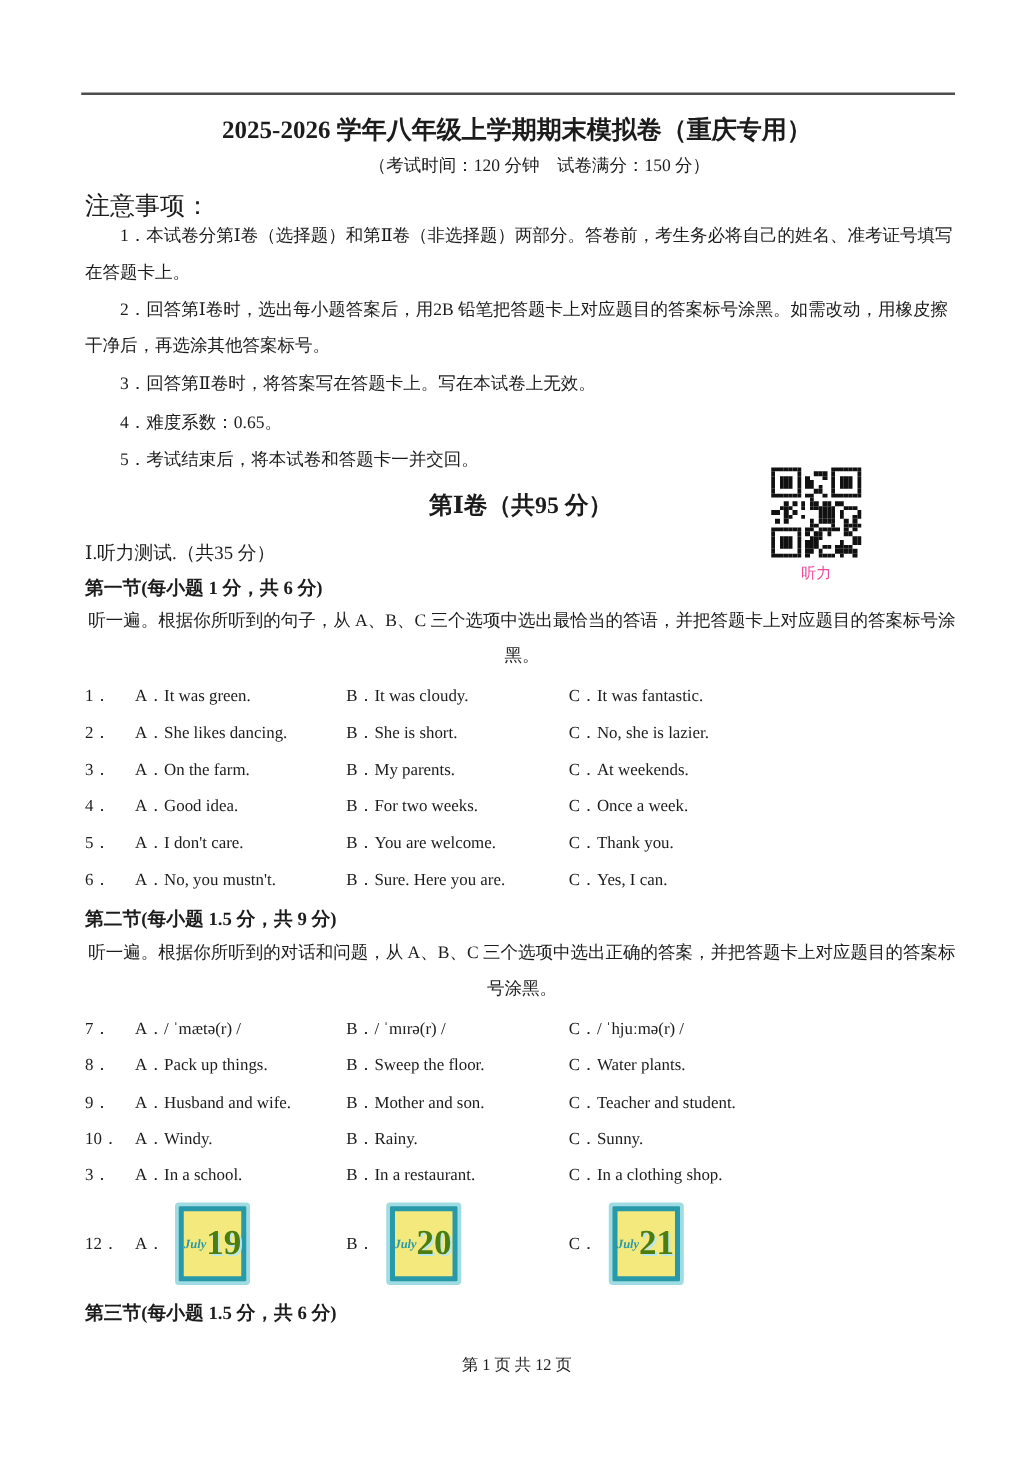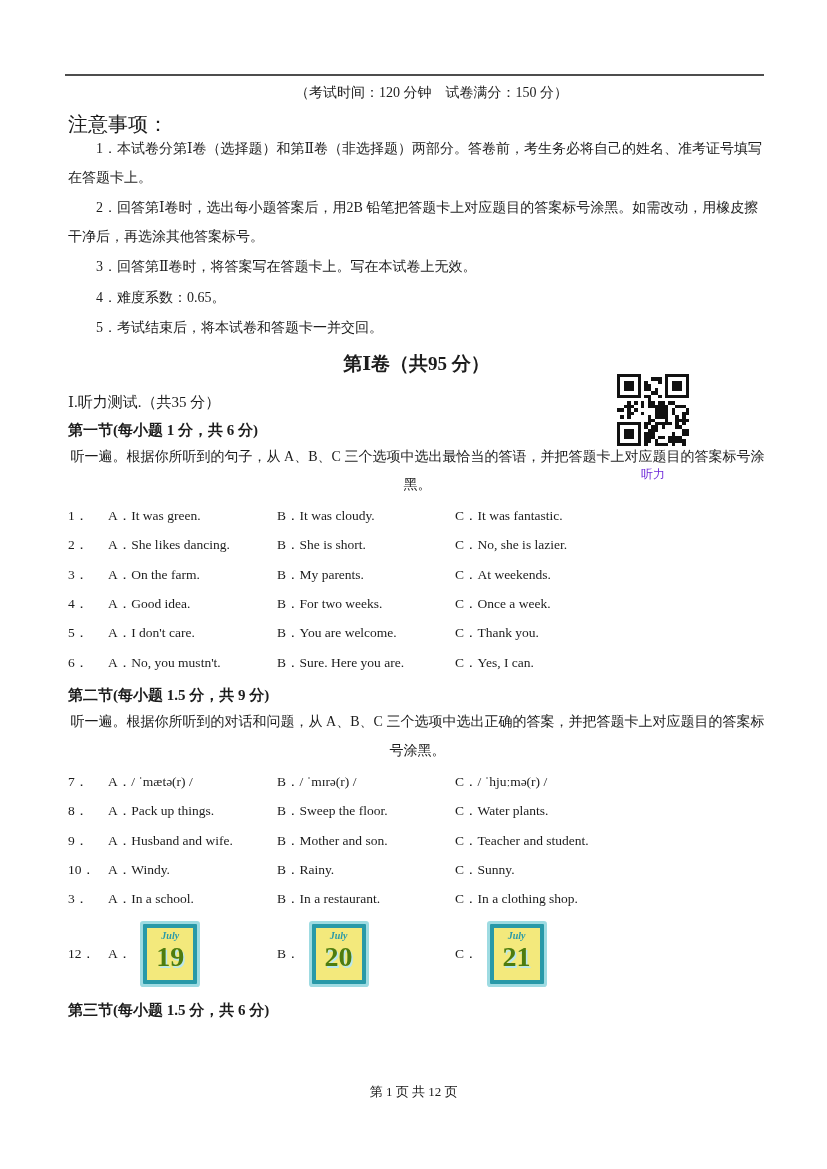--- a/index.html
+++ b/index.html
@@ -21,39 +21,40 @@
   .qrow {
     display:grid; grid-template-columns:40px 169px 178px 1fr;
     align-items:center; height:29.3px; font-size:13.5px;
   }
   .qnum, .opt { white-space:nowrap; }
   .qrow.q12 { height:76px; margin-top:2px; }
   .cal-opt { display:flex; align-items:center; gap:10px; }
   .calendar {
     width:46px; height:52px; background:#f3e97c;
     border:4px solid #2899a8; box-shadow:0 0 0 3px #9edbe2;
-    display:flex; flex-direction:column; align-items:center; justify-content:flex-start;
+    display:flex; flex-direction:row; align-items:center; justify-content:flex-start;
     border-radius:1px; margin-left:2px;
   }
   .cal-month { font-size:10px; font-style:italic; font-weight:bold; color:#2899a8; line-height:12px; margin-top:2px; }
   .cal-day { font-size:28px; font-weight:bold; color:#4d7c0f; line-height:30px; text-shadow:1.5px 1.5px 0 #b9e7ec; }
   .qr-wrap { position:absolute; left:616px; top:374px; width:74px; text-align:center; }
   .qr {
     width:72px; height:72px; margin:0 auto; background:#ffffff;
     display:grid; grid-template-columns:repeat(21,1fr); grid-template-rows:repeat(21,1fr);
   }
   .qr span.on { background:#111111; }
-  .qr-label { margin-top:20px; font-size:12px; color:#6d28d9; }
+  .qr-label { margin-top:4px; font-size:12px; color:#ec4899; }
   .footer { position:absolute; left:0; right:0; top:1083px; text-align:center; font-size:13px; }
 </style>
 </head>
 <body>
 
 <div class="page">
   <div class="rule"></div>
+  <div class="title">2025-2026 学年八年级上学期期末模拟卷（重庆专用）</div>
   <div class="subtitle">（考试时间：120 分钟　试卷满分：150 分）</div>
 
   <div class="content">
     <div class="notices-title">注意事项：</div>
     <p class="note">1．本试卷分第Ⅰ卷（选择题）和第Ⅱ卷（非选择题）两部分。答卷前，考生务必将自己的姓名、准考证号填写在答题卡上。</p>
     <p class="note">2．回答第Ⅰ卷时，选出每小题答案后，用2B 铅笔把答题卡上对应题目的答案标号涂黑。如需改动，用橡皮擦干净后，再选涂其他答案标号。</p>
     <p class="note">3．回答第Ⅱ卷时，将答案写在答题卡上。写在本试卷上无效。</p>
     <p class="note">4．难度系数：0.65。</p>
     <p class="note">5．考试结束后，将本试卷和答题卡一并交回。</p>
 

